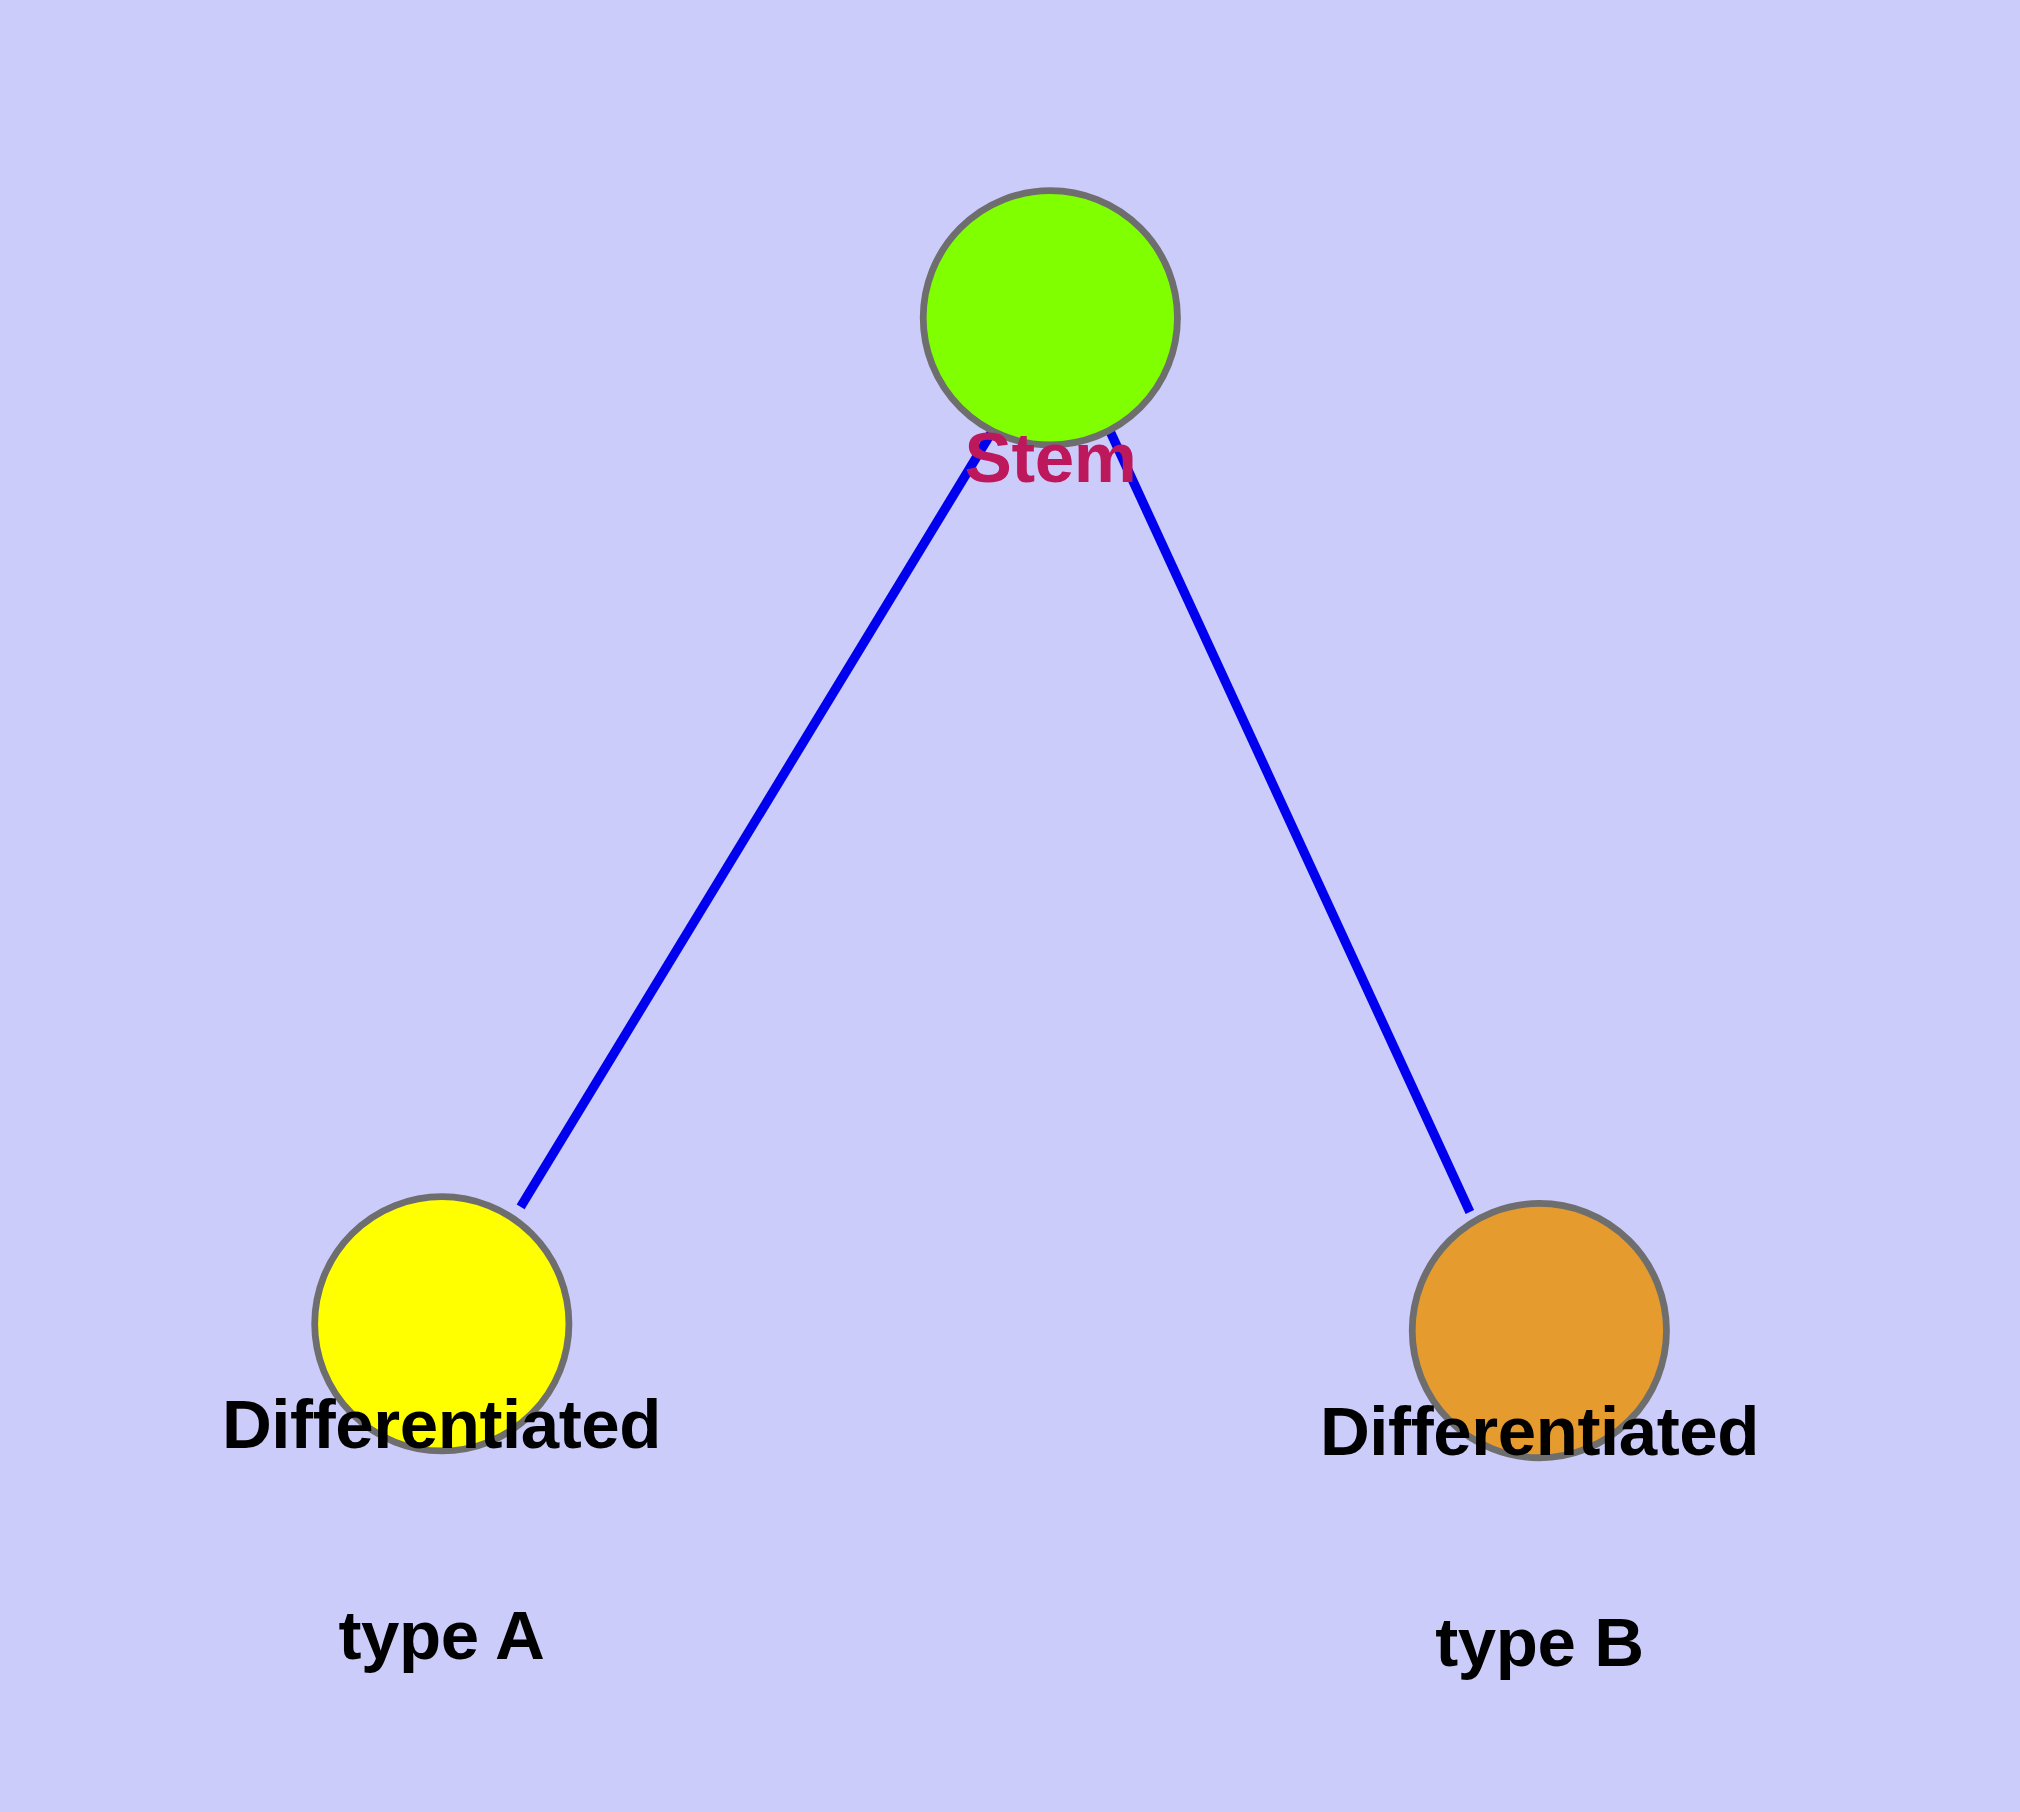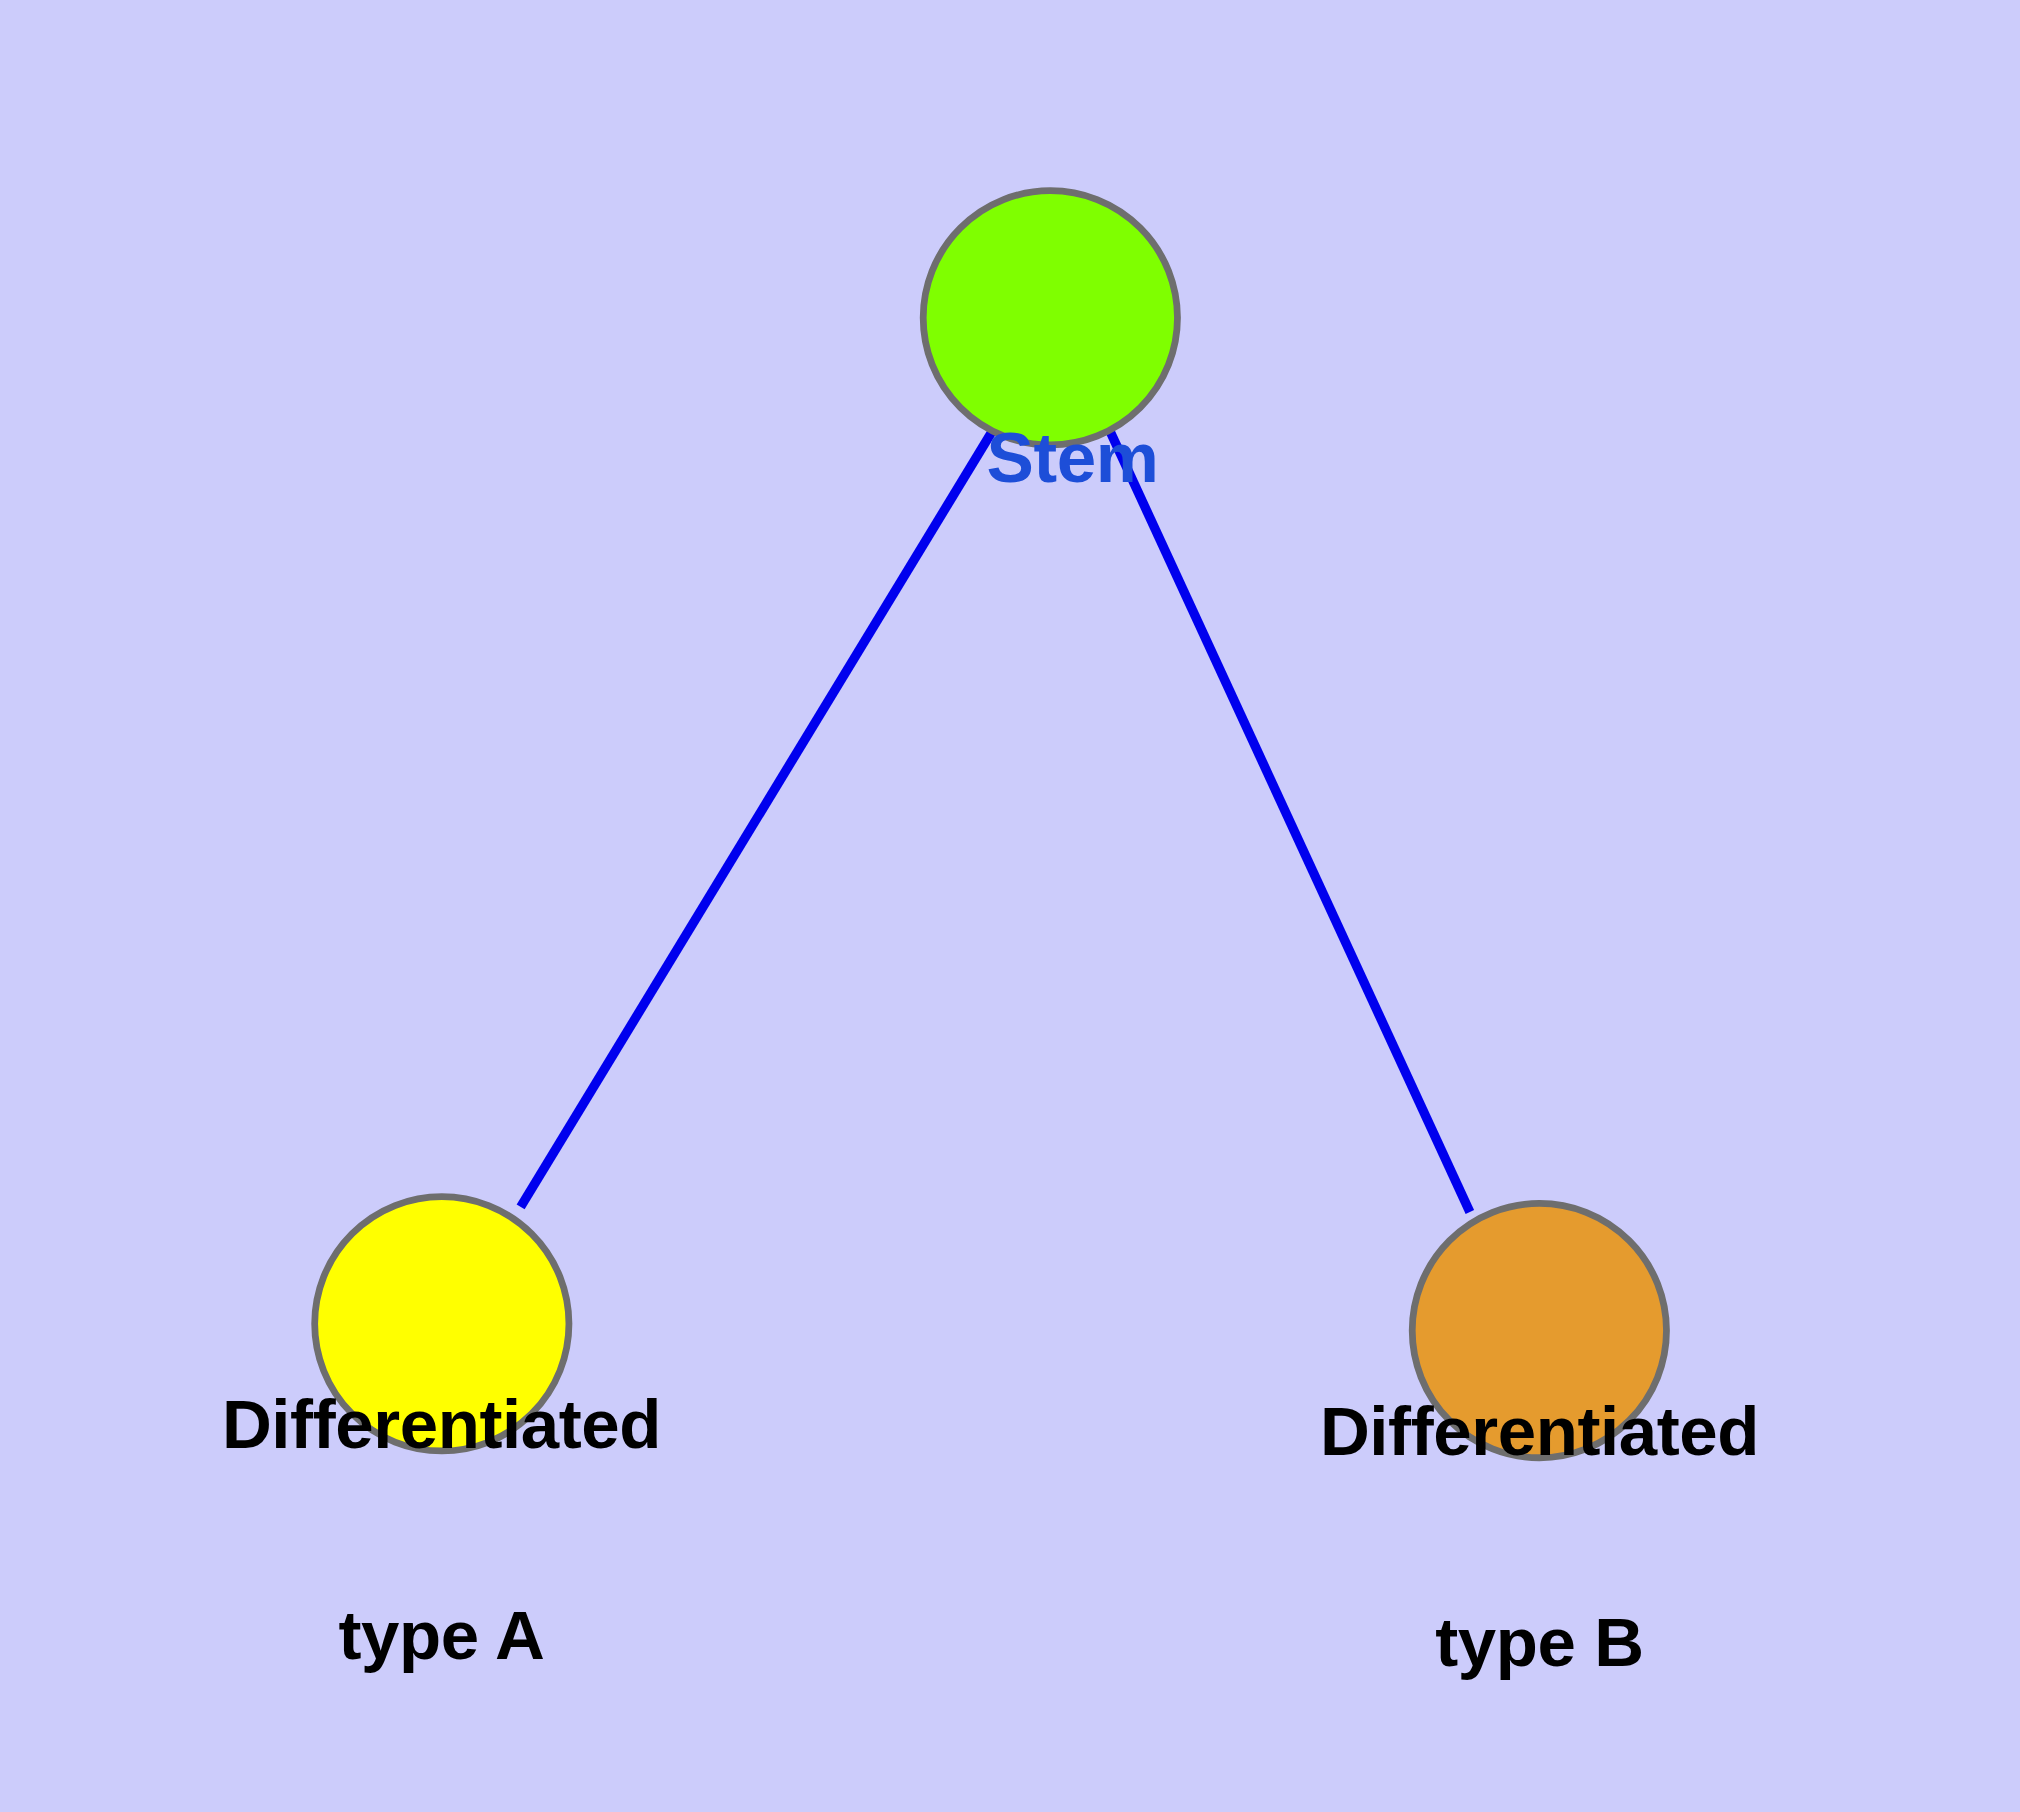--- a/index.html
+++ b/index.html
@@ -58,21 +58,21 @@
       <line id="edge-stem-diff-b" x1="1310" y1="510" x2="1734" y2="1430" stroke="#0000ee" stroke-width="11" stroke-linecap="butt"></line>
     </g>
 
     <g>
       <circle id="node-stem" cx="1239" cy="375" r="150" fill="#7fff00" stroke="#6e6e6e" stroke-width="8"></circle>
       <circle id="node-diff-a" cx="521" cy="1562" r="150" fill="#ffff00" stroke="#6e6e6e" stroke-width="8"></circle>
       <circle id="node-diff-b" cx="1816" cy="1570" r="150" fill="#e59b2e" stroke="#6e6e6e" stroke-width="8"></circle>
     </g>
   </svg>
 
-  <div id="label-stem" class="node-label root" style="color: #1d4ed8; left: 564px; width: 1017px; top: 277px;">
+  <div id="label-stem" class="node-label root" style="color: #be185d; left: 542px; width: 1017px; top: 277px;">
     <div>Stem</div>
   </div>
 
   <div id="label-diff-a" class="node-label leaf" style="color: rgb(0, 0, 0); left: -67px; width: 1017px; top: 1249px;">
     <div>Differentiated</div>
     <div>type A</div>
   </div>
 
   <div id="label-diff-b" class="node-label leaf" style="color: rgb(0, 0, 0); left: 1031px; width: 1017px; top: 1256px;">
     <div>Differentiated</div>

